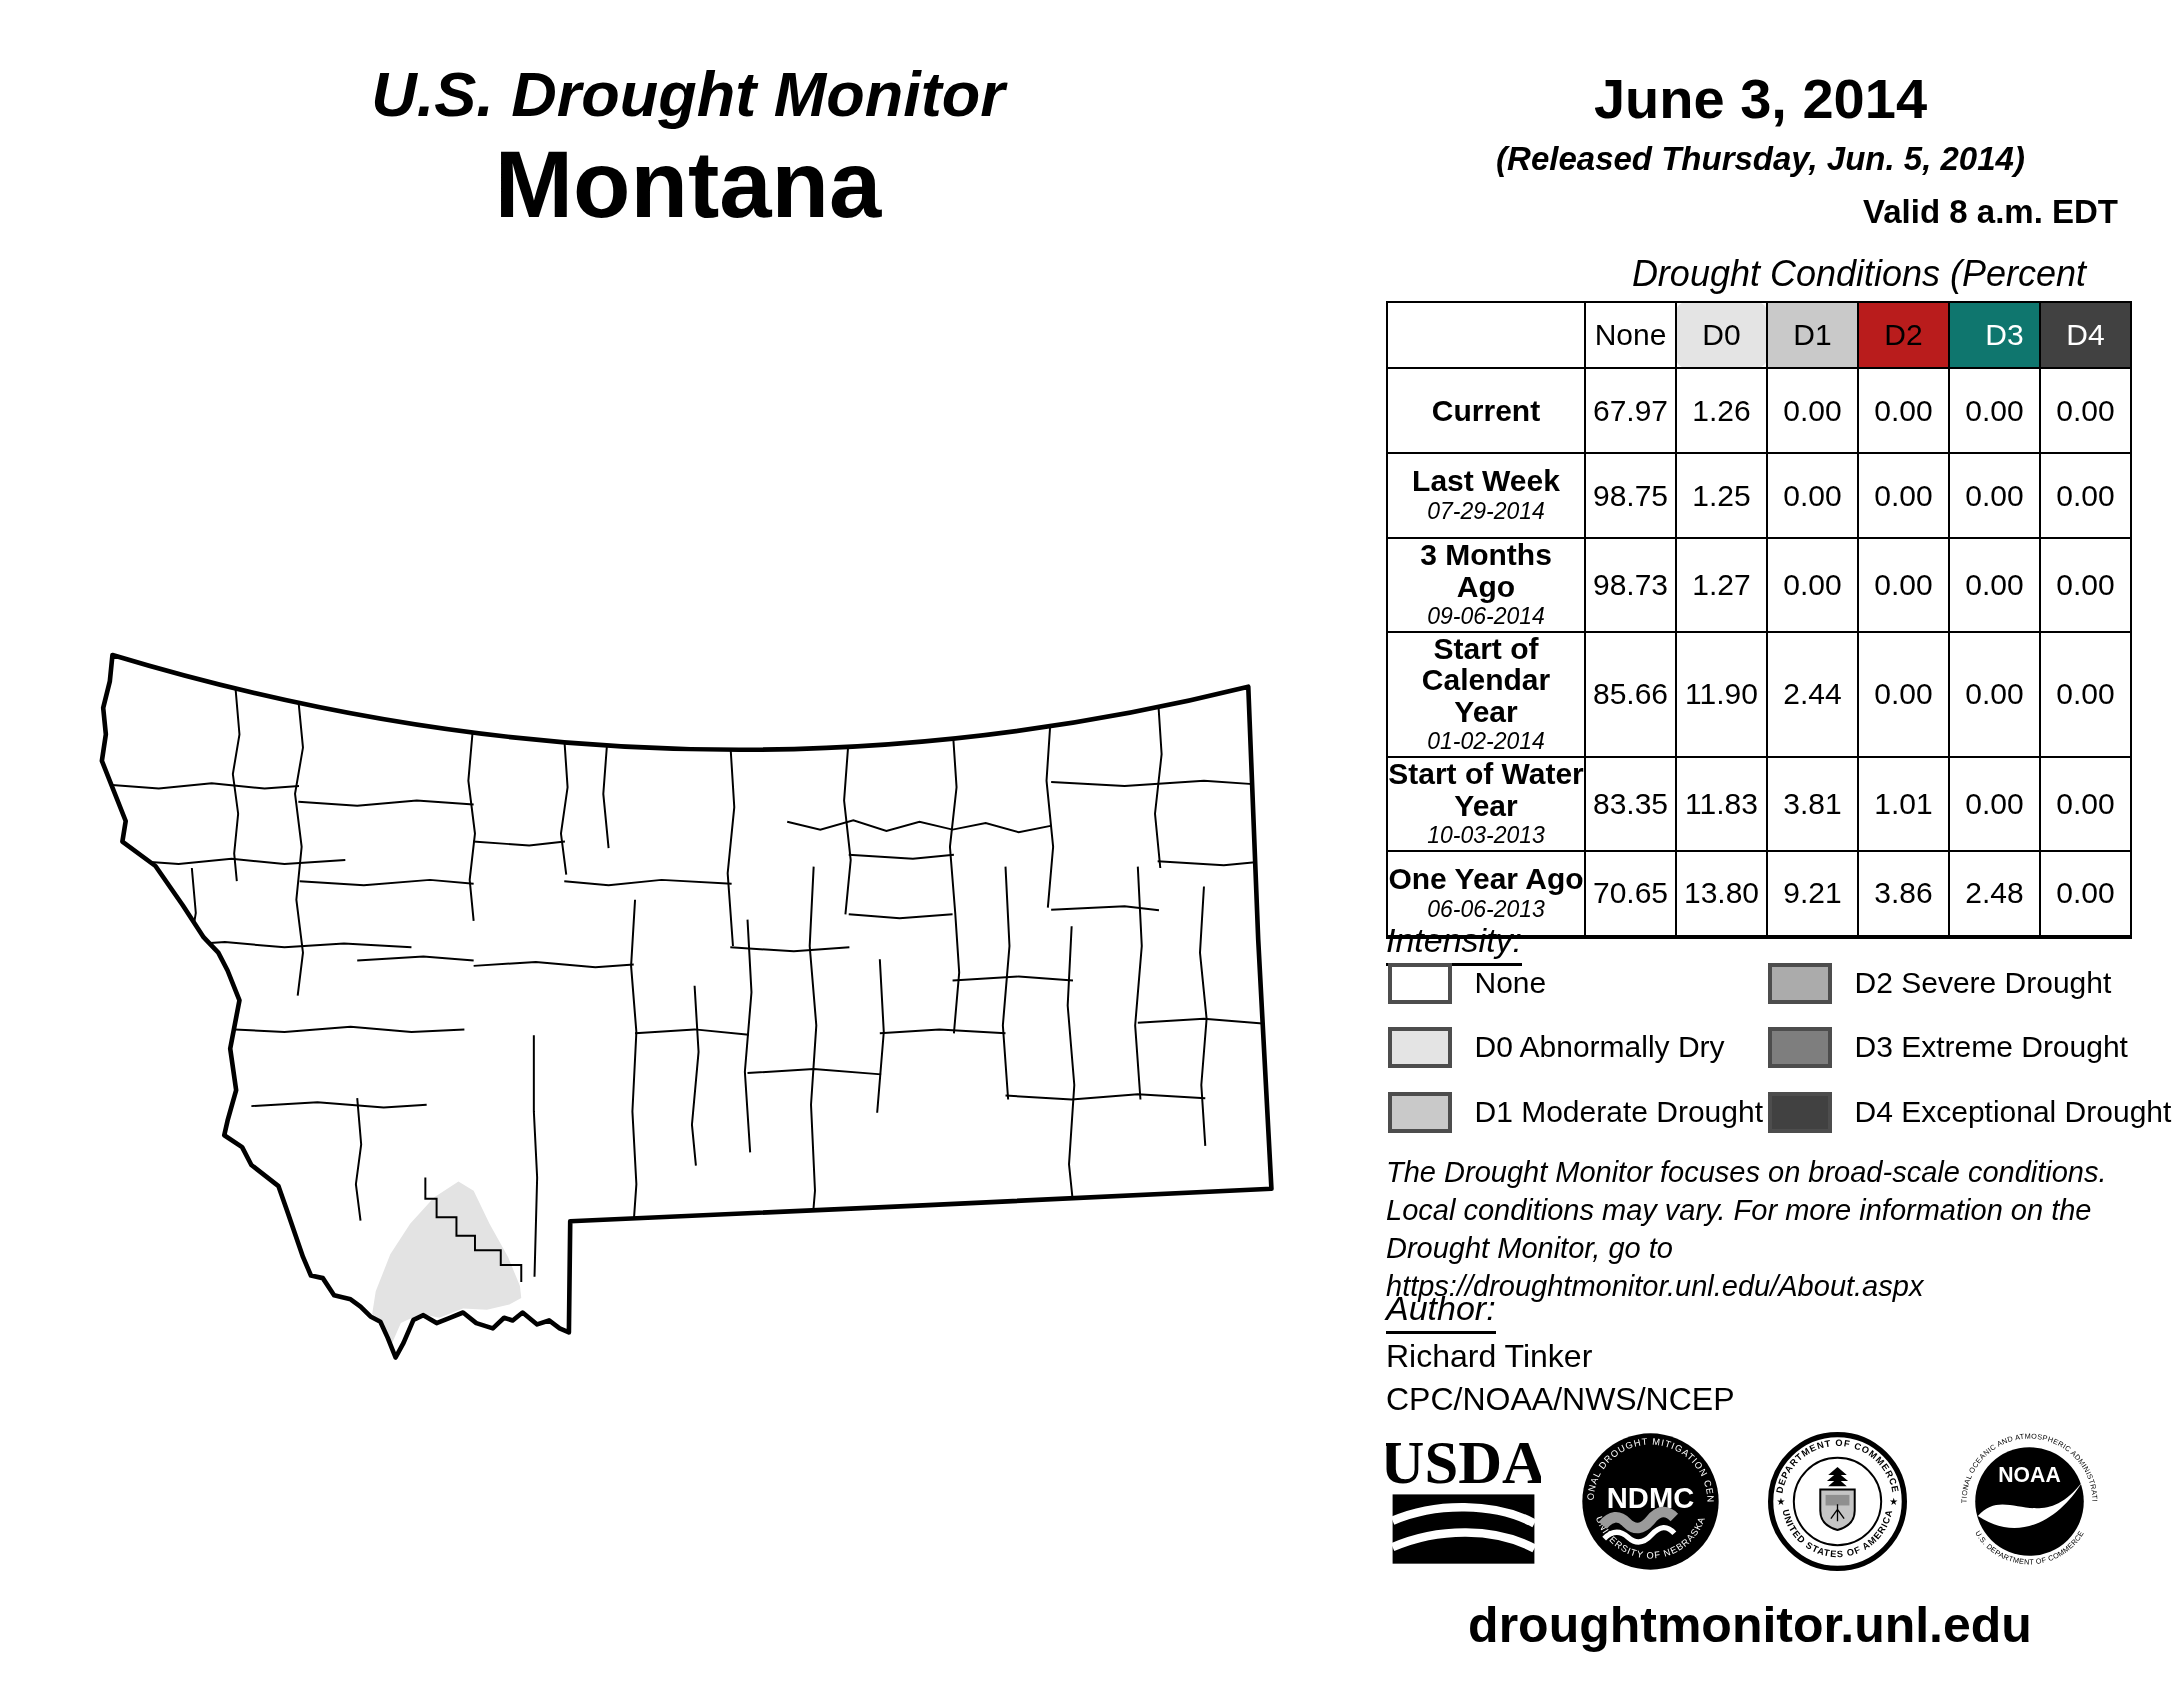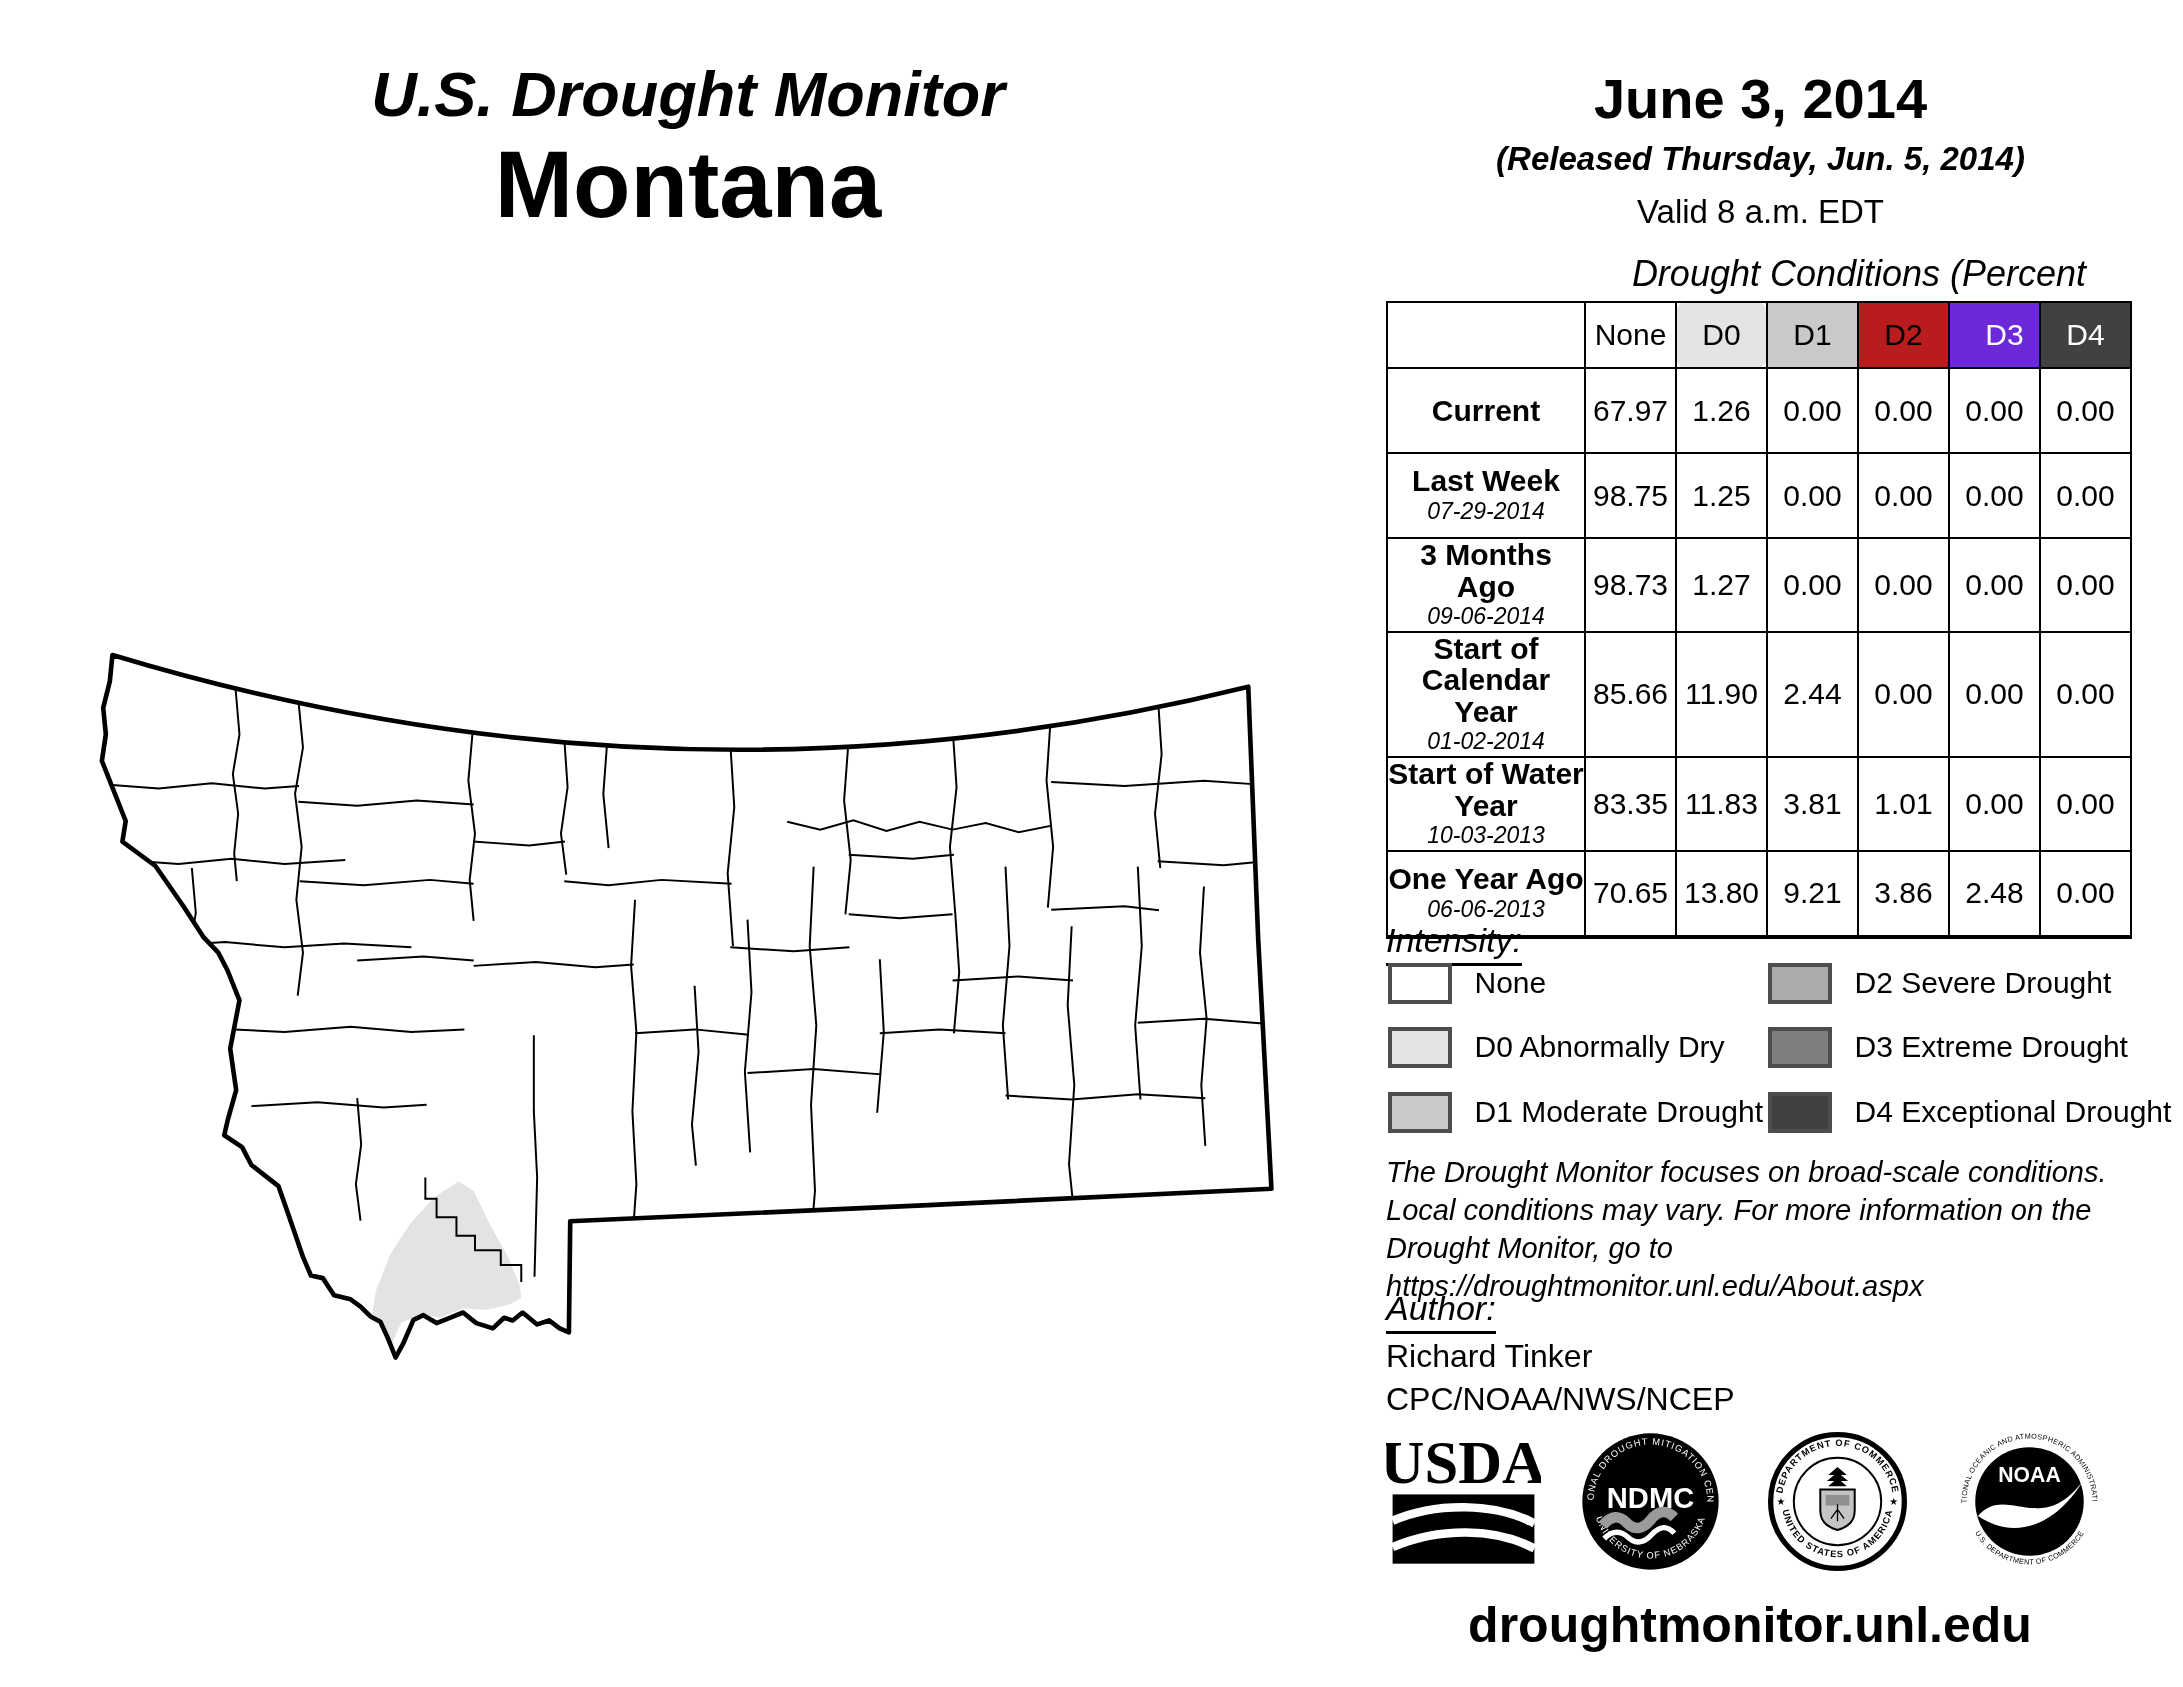--- a/index.html
+++ b/index.html
@@ -9,22 +9,22 @@
 
   
   .report-title{left:0;top:58px;width:1376px;text-align:center;
     font-size:63px;font-weight:bold;font-style:italic;}
   .region-title{left:0;top:131px;width:1376px;text-align:center;
     font-size:94px;font-weight:bold;}
   .date-main{left:1403px;top:66px;width:715px;text-align:center;
     font-size:56px;font-weight:bold;}
   .date-released{left:1403px;top:140px;width:715px;text-align:center;
     font-size:33px;font-weight:bold;font-style:italic;}
-  .date-valid{left:1403px;top:193px;width:715px;text-align:center;
-    font-size:33px;font-weight:normal;}
+  .date-valid{left:1403px;top:193px;width:715px;text-align:right;
+    font-size:33px;font-weight:bold;}
 
   
   .tbl-title{left:1585px;top:253px;width:548px;text-align:center;
     font-size:36px;font-style:italic;}
   table.drought{position:absolute;left:1386px;top:301px;border-collapse:collapse;
     table-layout:fixed;}
   table.drought td, table.drought th{border:2.6px solid #000;padding:0;
     font-size:30px;font-weight:normal;text-align:center;vertical-align:middle;}
   th.corner{border:none;border-bottom:4.6px solid #000;background:#fff;}
   th.colhead{height:64px;border-top:4.6px solid #000;border-bottom:4.6px solid #000;}
@@ -160,21 +160,21 @@
       <col style="width:91px">
       <col style="width:91px">
   </colgroup>
   <tbody>
       <tr>
     <th class="corner"></th>
     <th class="colhead first-data" style="background-color: rgb(255, 255, 255); color: rgb(0, 0, 0);">None</th>
     <th class="colhead" style="background-color: rgb(228, 228, 228); color: rgb(0, 0, 0); border-radius: 10px;">D0</th>
     <th class="colhead" style="background-color: rgb(201, 201, 201); color: rgb(0, 0, 0);">D1</th>
     <th class="colhead" style="background-color: #b91c1c; color: rgb(0, 0, 0);">D2</th>
-    <th class="colhead" style="background-color: #6d28d9; color: rgb(255, 255, 255); padding-left: 20px;">D3</th>
+    <th class="colhead" style="background-color: #0f766e; color: rgb(255, 255, 255); padding-left: 20px;">D3</th>
     <th class="colhead last-data" style="background-color: rgb(65, 65, 65); color: rgb(255, 255, 255);">D4</th>
   </tr>
   <tr>
     <td class="rowlabel">
           <div class="rl-wrap">
       <div class="rl-label">Current</div>
     </div>
         </td>
     <td class="cell">67.97</td>
     <td class="cell">1.26</td>

